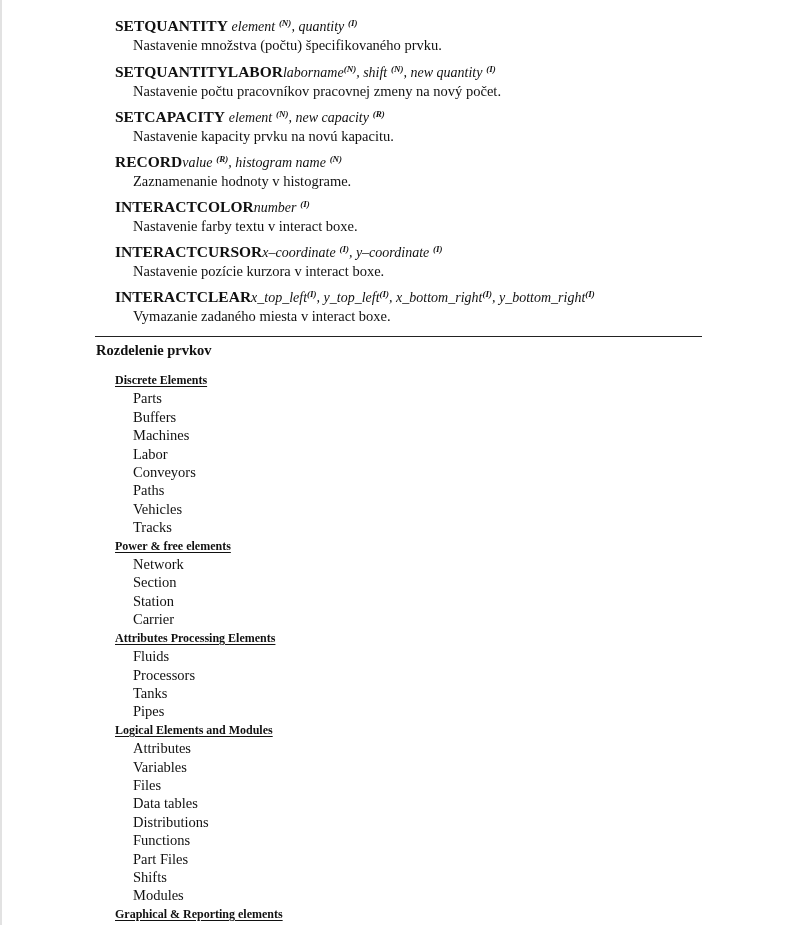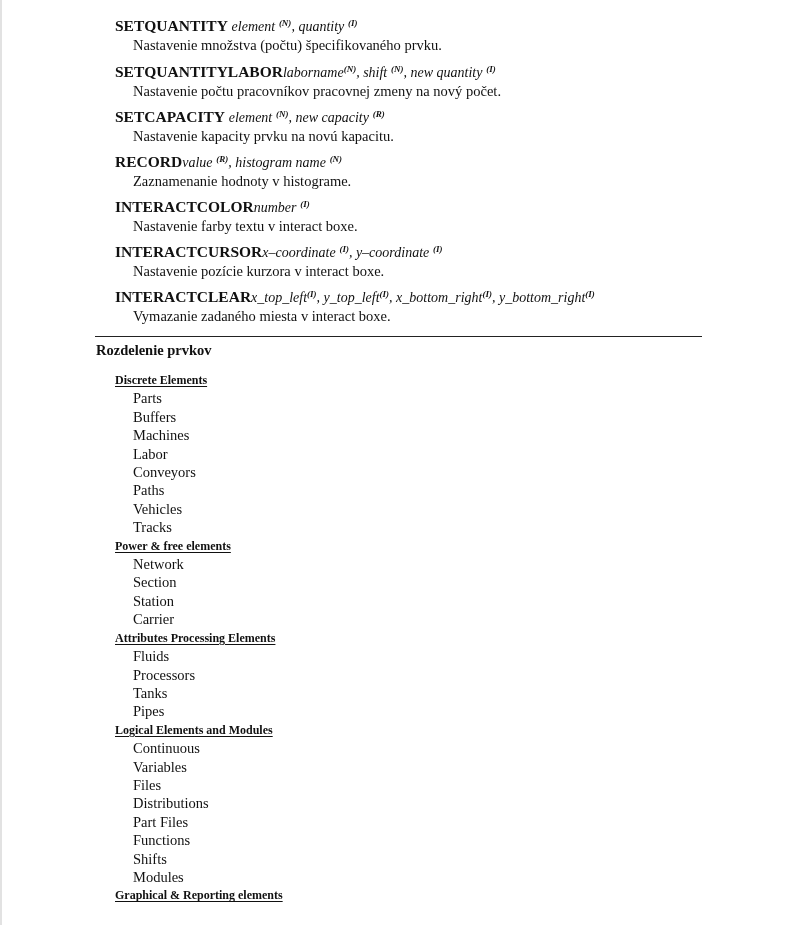--- a/index.html
+++ b/index.html
@@ -177,26 +177,27 @@
       </div>
       <div>
         <div class="group-title">Attributes Processing Elements</div>
         <div class="group-item">Fluids</div>
         <div class="group-item">Processors</div>
         <div class="group-item">Tanks</div>
         <div class="group-item">Pipes</div>
       </div>
       <div>
         <div class="group-title">Logical Elements and Modules</div>
-        <div class="group-item">Continuous</div>
+        <div class="group-item">Attributes</div>
         <div class="group-item">Variables</div>
         <div class="group-item">Files</div>
+        <div class="group-item">Data tables</div>
         <div class="group-item">Distributions</div>
+        <div class="group-item">Functions</div>
         <div class="group-item">Part Files</div>
-        <div class="group-item">Functions</div>
         <div class="group-item">Shifts</div>
         <div class="group-item">Modules</div>
       </div>
       <div>
         <div class="group-title">Graphical &amp; Reporting elements</div>
       </div>
     </div>
 
 </div>
 

